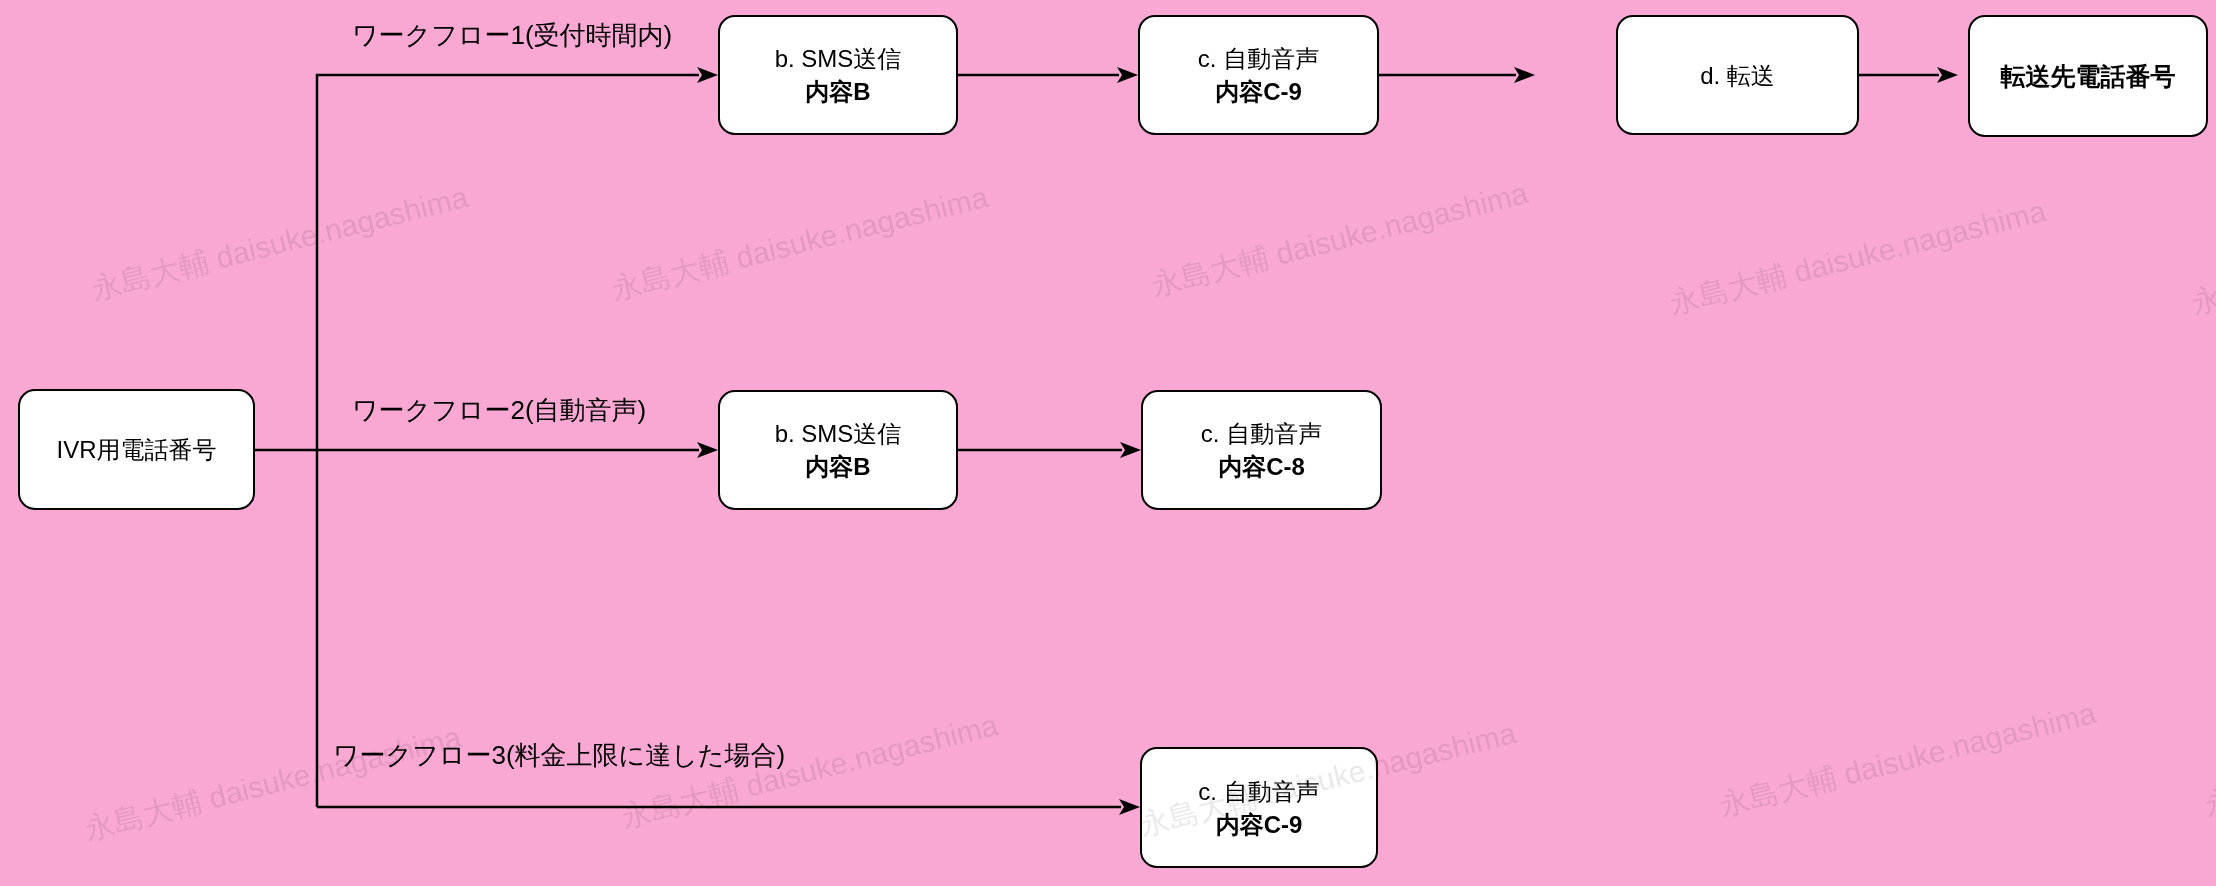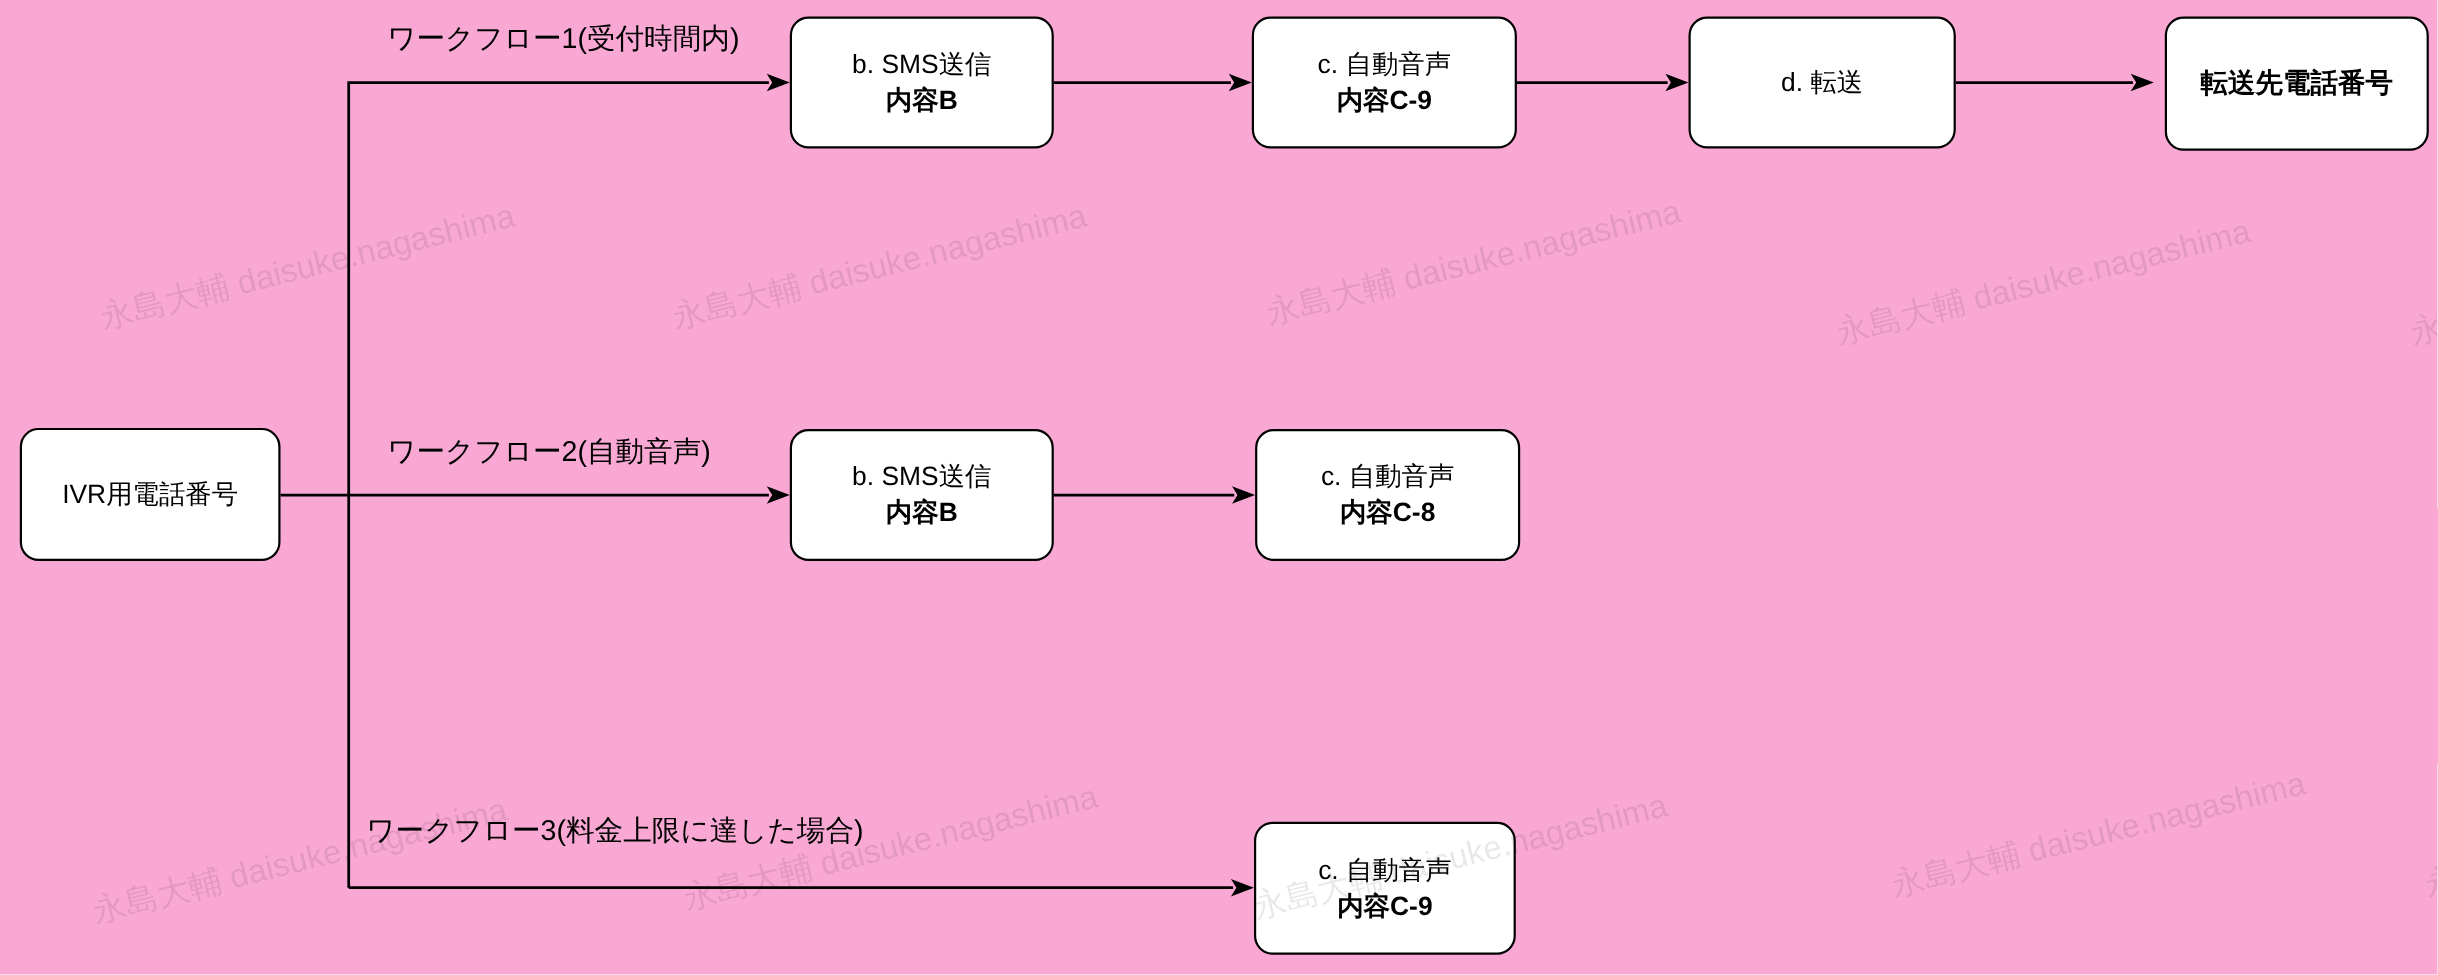--- a/index.html
+++ b/index.html
@@ -93,21 +93,21 @@
   <div class="node" style="left:718px; top:15px; width:240px; height:120px;">
     <span class="l1">b. SMS送信</span>
     <span class="l2">内容B</span>
   </div>
 
   <div class="node" style="left:1138px; top:15px; width:241px; height:120px;">
     <span class="l1">c. 自動音声</span>
     <span class="l2">内容C-9</span>
   </div>
 
-  <div class="node" style="left:1535px; top:15px; width:243px; height:120px;">
+  <div class="node" style="left:1616px; top:15px; width:243px; height:120px;">
     <span class="l1">d. 転送</span>
 
   </div>
 
   <div class="node bold1" style="left:1968px; top:15px; width:240px; height:122px;">
     <span class="l1">転送先電話番号</span>
 
   </div>
 
   <div class="node" style="left:718px; top:390px; width:240px; height:120px;">

